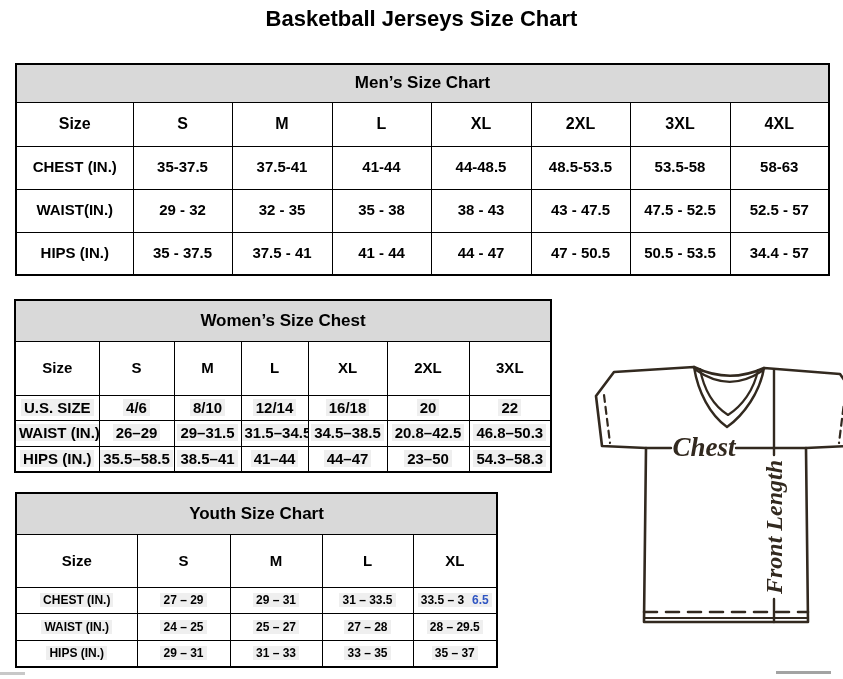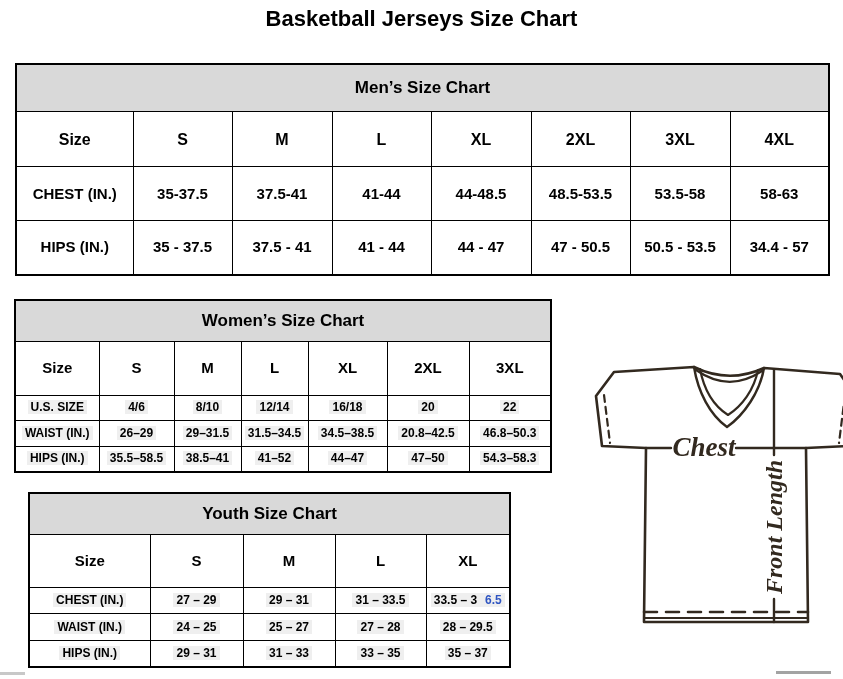--- a/index.html
+++ b/index.html
@@ -23,33 +23,33 @@
     text-align:center; vertical-align:middle;
     font-weight:bold; color:#000; padding:0;
     white-space:nowrap; overflow:hidden; line-height:1.1;
   }
   .band {
     background:#d9d9d9; font-size:17px;
   }
 
   .mens   { left:15px; top:63px;  width:813px; height:213px; }
   .womens { left:14px; top:299px; width:536px; height:174px; }
-  .youth  { left:28px; top:492px; width:481px; height:176px; }
+  .youth  { left:15px; top:492px; width:481px; height:176px; }
 
   .mens .band-row   { height:38px; }
   .mens .head-row   { height:44px; }
   .mens .data-row   { height:43px; }
   .mens .head-row td { font-size:16px; }
   .mens .data-row td { font-size:15px; }
 
   .womens .band-row { height:36px; }
   .womens .head-row { height:46px; }
   .womens .data-row { height:22px; }
   .womens .head-row td { font-size:15px; }
-  .womens .data-row td { font-size:12px; }
+  .womens .data-row td { font-size:15px; }
 
   .youth .band-row { height:36px; }
   .youth .head-row { height:46px; }
   .youth .data-row { height:23px; }
   .youth .head-row td { font-size:15px; }
   .youth .data-row td { font-size:12px; }
 
   .hl { background:#efefef; padding:0 3px; }
   .accent-blue { color:#2f55c2;margin-left:8px; }
 
@@ -94,20 +94,30 @@
       </tr>
       <tr class="data-row">
         <td>CHEST (IN.)</td>
         <td>35-37.5</td>
         <td>37.5-41</td>
         <td>41-44</td>
         <td>44-48.5</td>
         <td>48.5-53.5</td>
         <td>53.5-58</td>
         <td>58-63</td>
+      </tr>
+      <tr class="data-row">
+        <td>WAIST(IN.)</td>
+        <td>29 - 32</td>
+        <td>32 - 35</td>
+        <td>35 - 38</td>
+        <td>38 - 43</td>
+        <td>43 - 47.5</td>
+        <td>47.5 - 52.5</td>
+        <td>52.5 - 57</td>
       </tr>
       <tr class="data-row">
         <td>HIPS (IN.)</td>
         <td>35 - 37.5</td>
         <td>37.5 - 41</td>
         <td>41 - 44</td>
         <td>44 - 47</td>
         <td>47 - 50.5</td>
         <td>50.5 - 53.5</td>
         <td>34.4 - 57</td>
@@ -122,21 +132,21 @@
         <col style="width:84px">
           <col style="width:75px">
           <col style="width:67px">
           <col style="width:67px">
         <col style="width:79px">
           <col style="width:82px">
           <col style="width:82px">
       </colgroup>
       <tbody>
           <tr class="band-row">
-        <td class="band" colspan="7">Women’s Size Chart</td>
+        <td class="band" colspan="7">Women’s Size Chest</td>
       </tr>
       <tr class="head-row">
         <td>Size</td>
         <td>S</td>
         <td>M</td>
         <td>L</td>
         <td>XL</td>
         <td>2XL</td>
         <td>3XL</td>
       </tr>
@@ -155,23 +165,23 @@
         <td><span class="hl">29–31.5</span></td>
         <td><span class="hl">31.5–34.5</span></td>
         <td><span class="hl">34.5–38.5</span></td>
         <td><span class="hl">20.8–42.5</span></td>
         <td><span class="hl">46.8–50.3</span></td>
       </tr>
       <tr class="data-row">
         <td><span class="hl">HIPS (IN.)</span></td>
         <td><span class="hl">35.5–58.5</span></td>
         <td><span class="hl">38.5–41</span></td>
-        <td><span class="hl">41–52</span></td>
+        <td><span class="hl">41–44</span></td>
         <td><span class="hl">44–47</span></td>
-        <td><span class="hl">47–50</span></td>
+        <td><span class="hl">23–50</span></td>
         <td><span class="hl">54.3–58.3</span></td>
       </tr>
     </tbody>
       </table>
   </div>
 
   <div class="chart youth">
     <table>
       <colgroup>
         <col style="width:121px">

